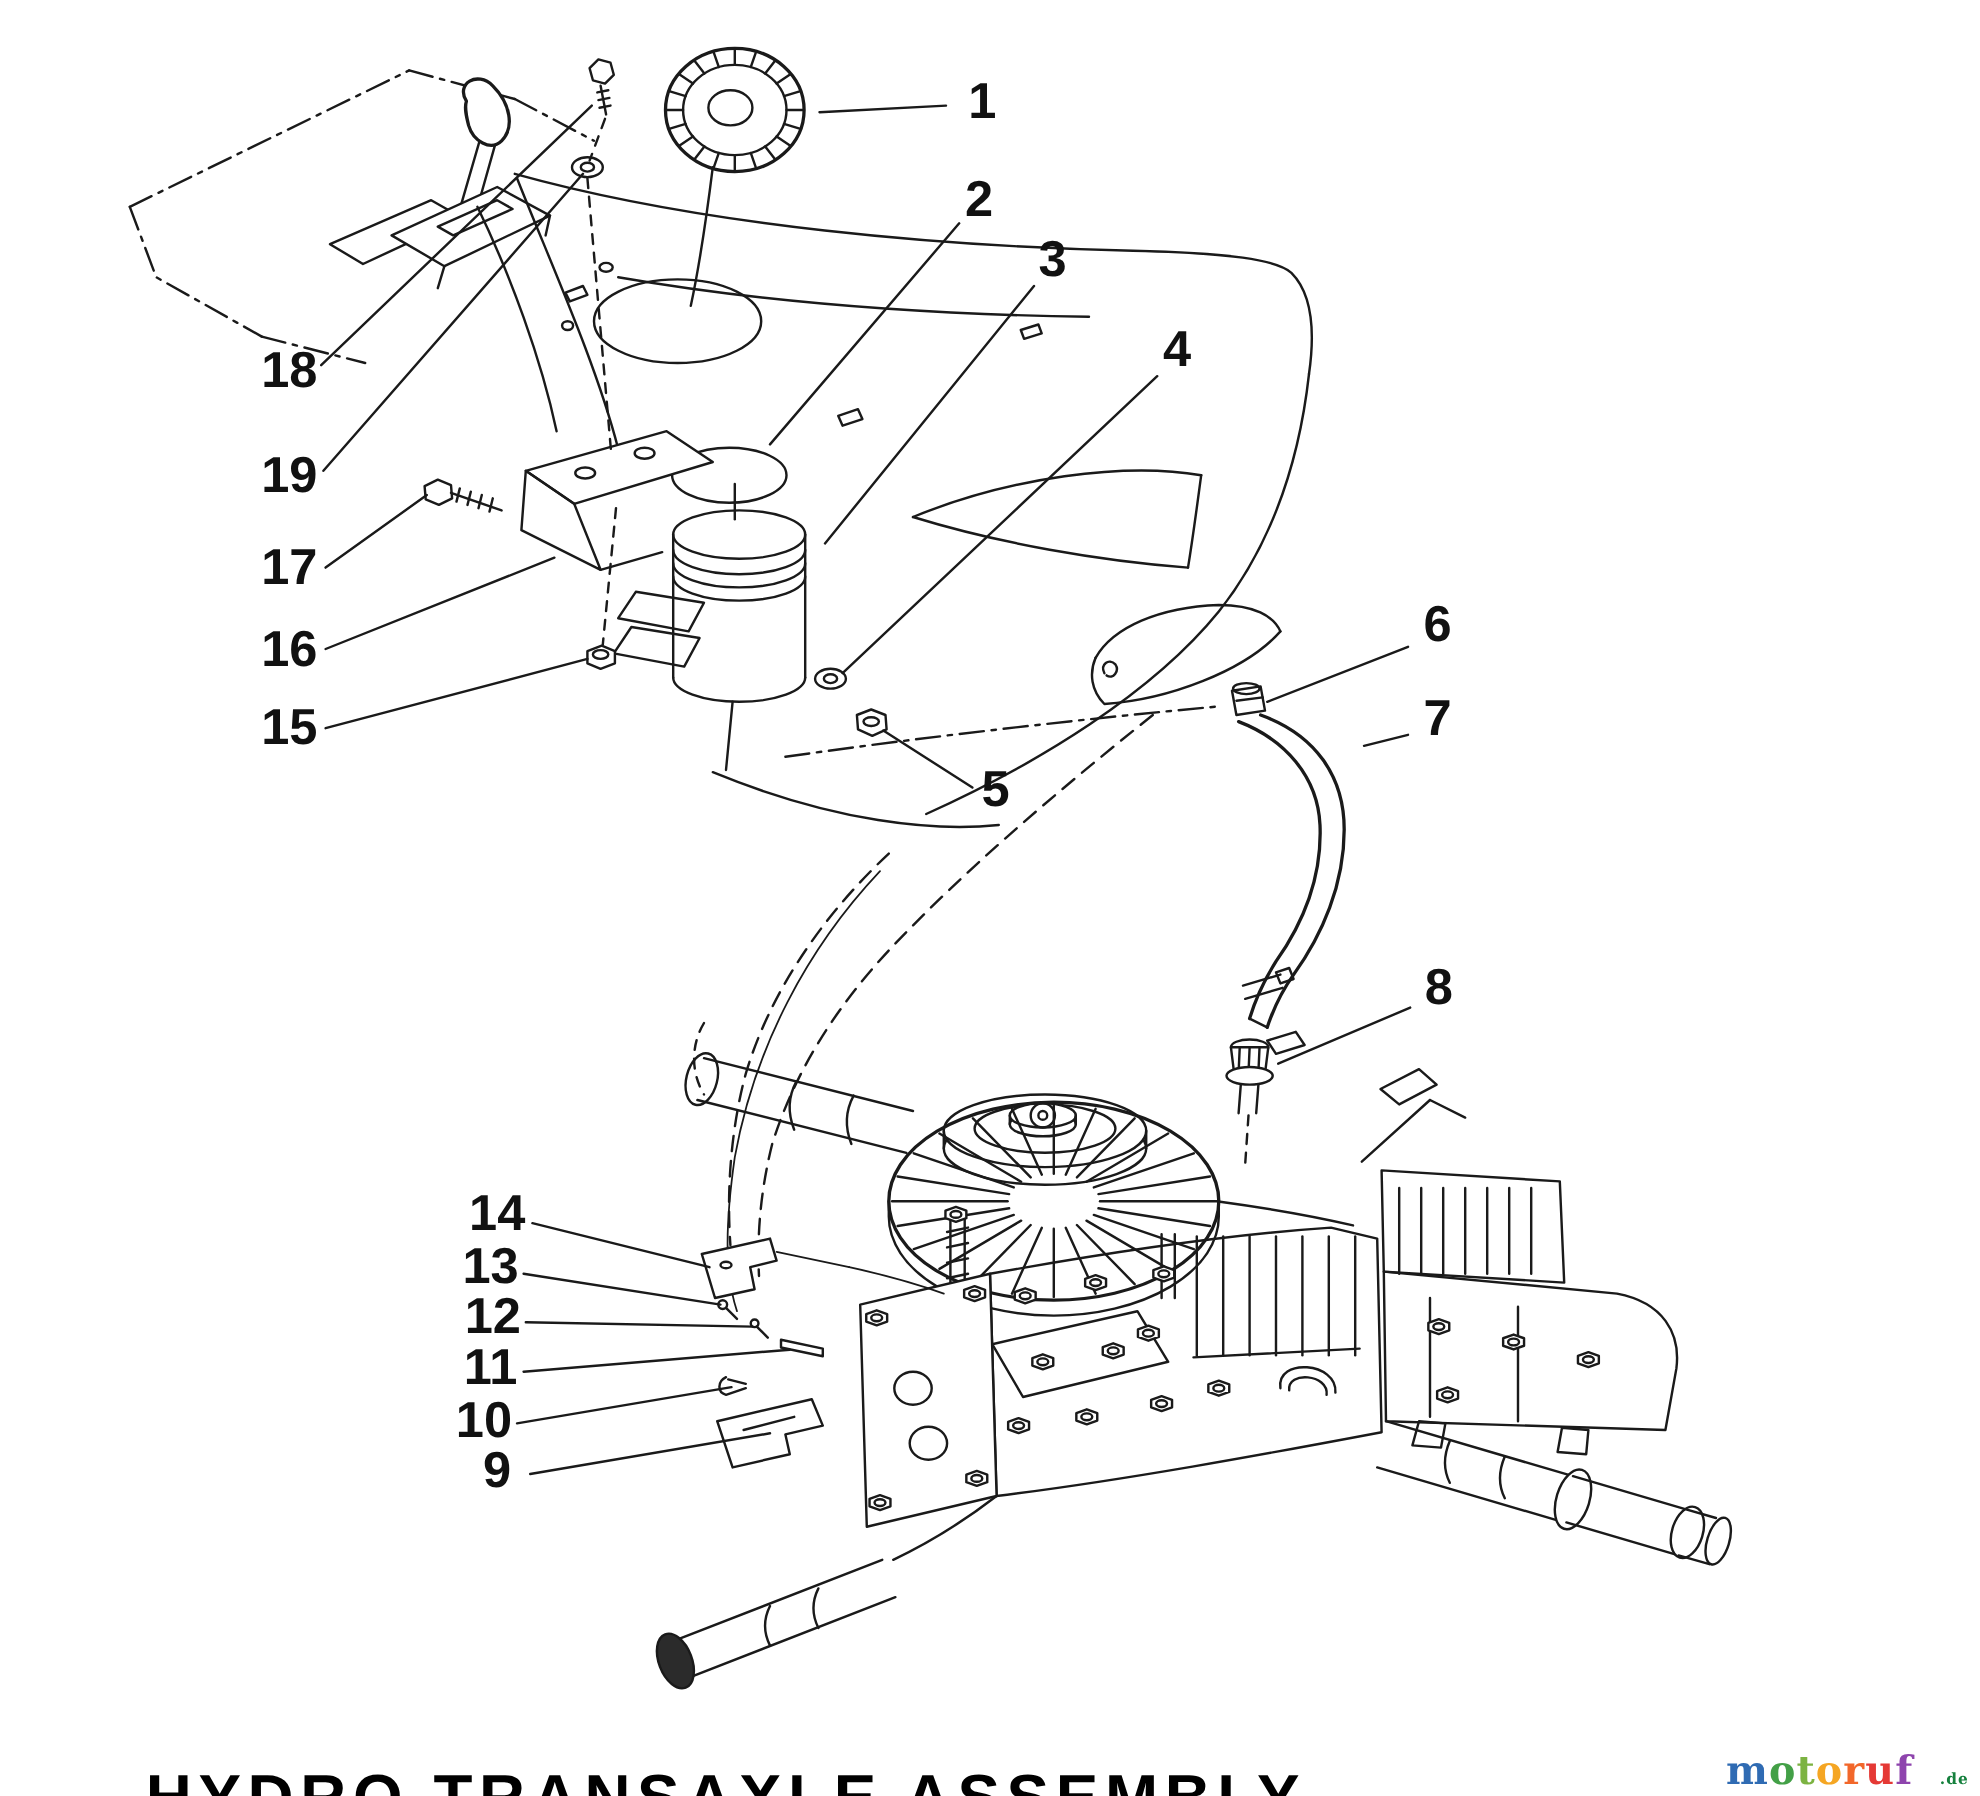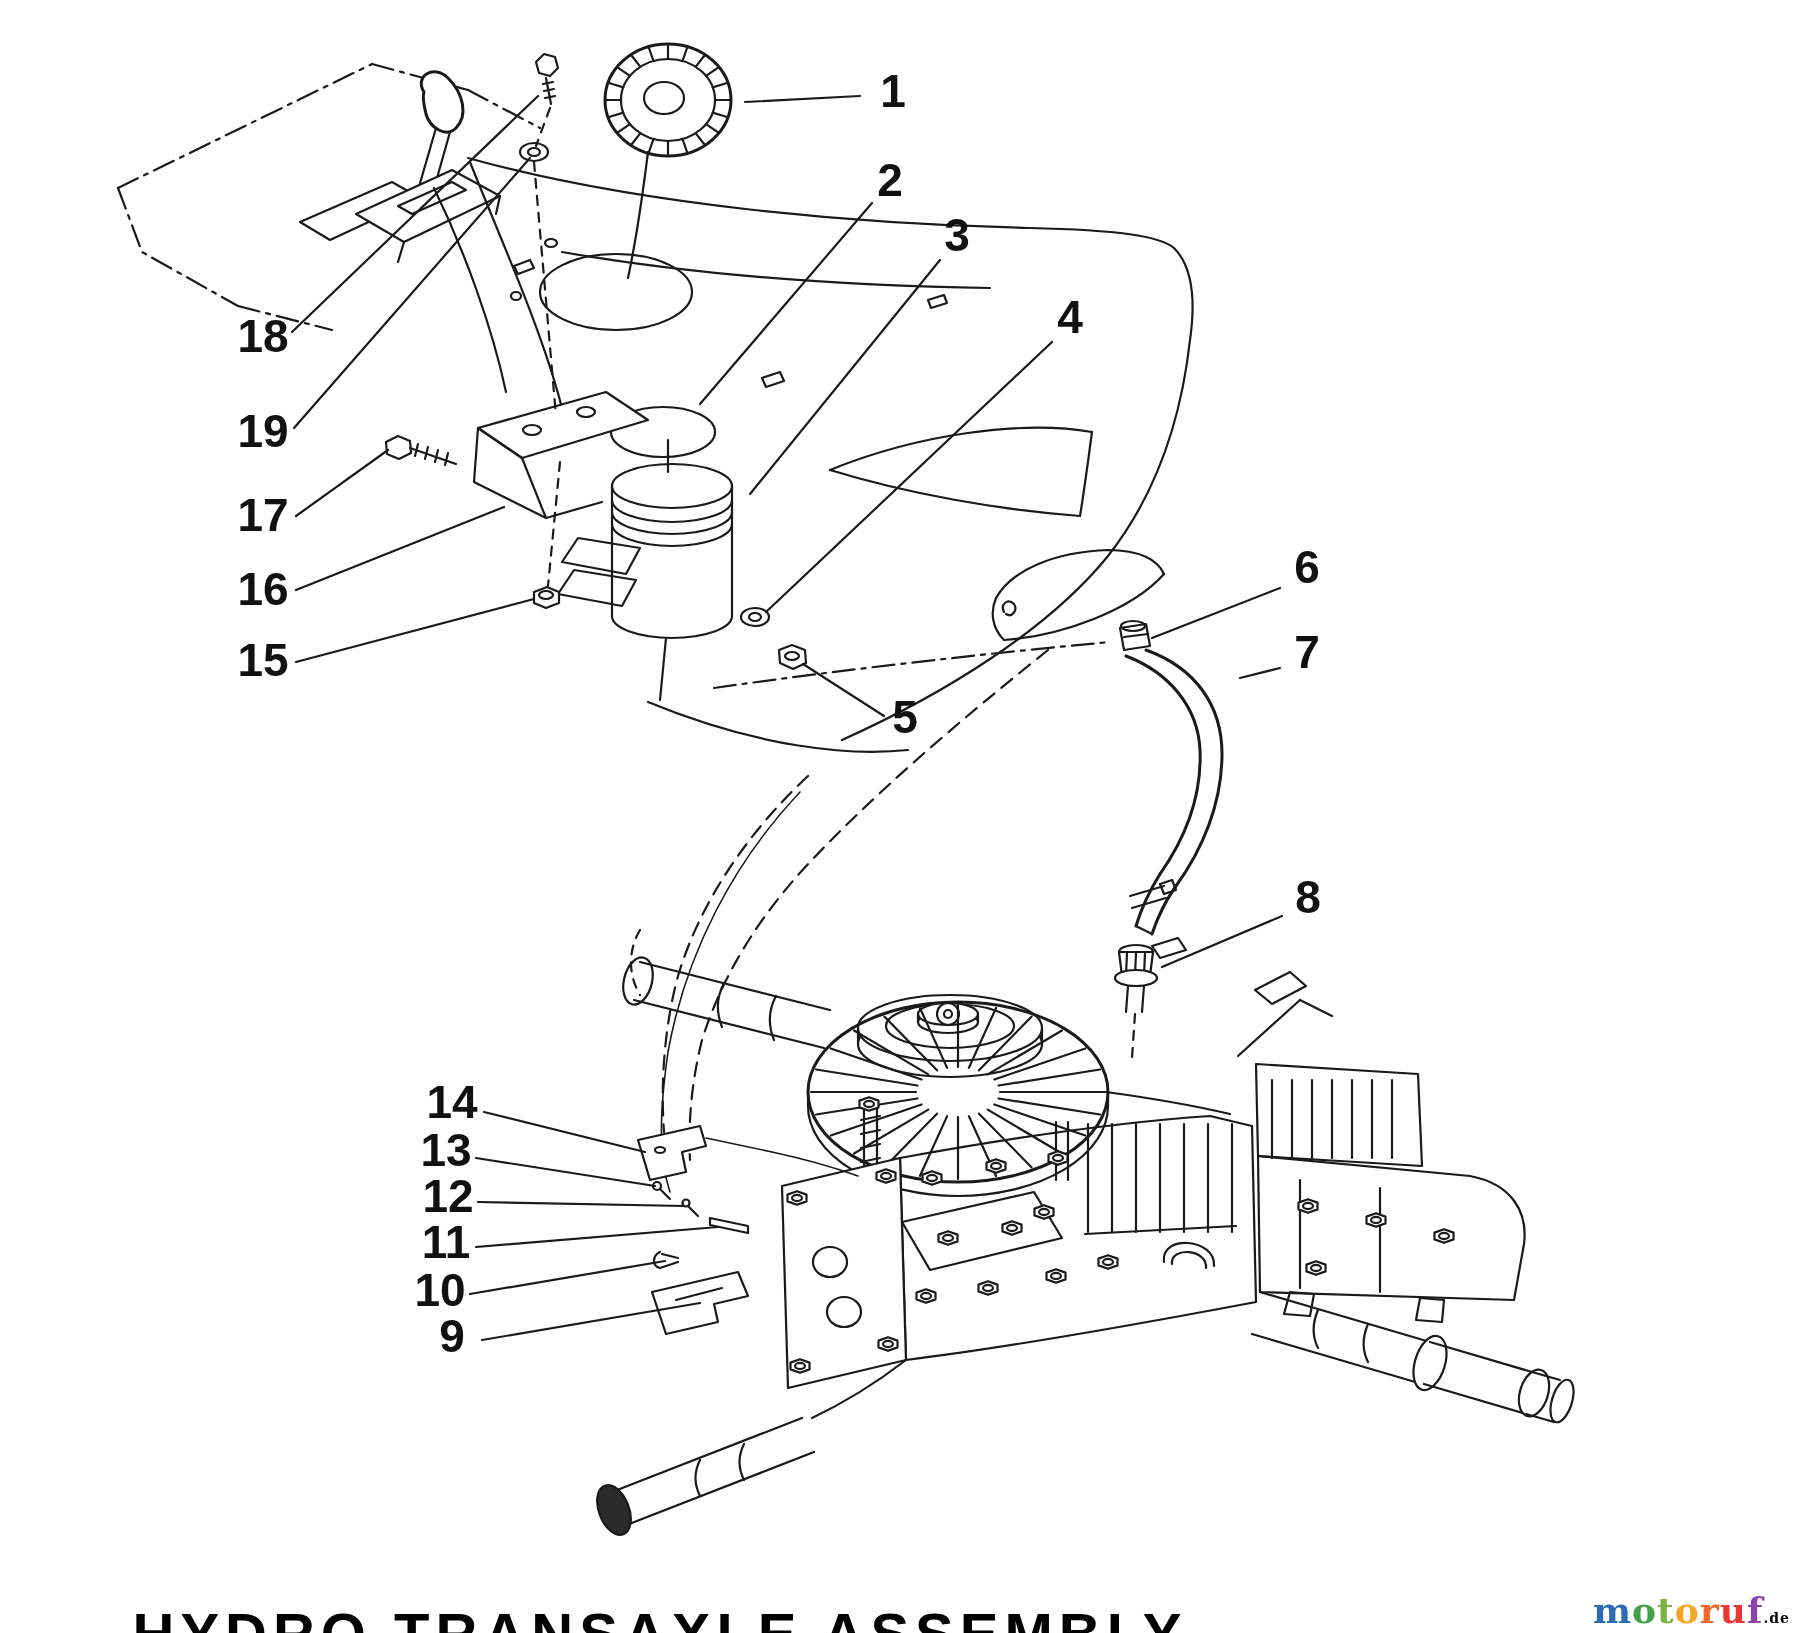--- a/index.html
+++ b/index.html
@@ -9,21 +9,21 @@
   #diagram .sw3{stroke-width:3;}
   #diagram .sw1{stroke-width:1.6;}
   #diagram .dd{stroke-dasharray:22 7 4 7;}
   #diagram .dash{stroke-dasharray:14 9;}
   #diagram .dash2{stroke-dasharray:9 8;}
   #diagram .fw{fill:#fff;}
   #diagram .fd{fill:#2b2b2b;}
   .callout{font:bold 46px "Liberation Sans",sans-serif;fill:#111;stroke:none;}
   .caption{font:bold 58px "Liberation Sans",sans-serif;fill:#000;stroke:none;letter-spacing:6px;}
   #watermark{position:absolute;right:10px;bottom:2px;font:bold 36px "DejaVu Serif",serif;letter-spacing:1px;white-space:nowrap;}
-  #watermark .de{font-size:14px;color:#000000;}
+  #watermark .de{font-size:14px;color:#15803d;margin-left:24px;}
 </style>
 </head>
 <body>
 
 <div id="stage">
 <svg id="diagram" width="1800" height="1633" viewBox="0 0 1800 1633">
 
   <g>
     <path class="dd" d="M118,188 L372,64"></path>
     <path class="dd" d="M372,64 L468,90"></path>

